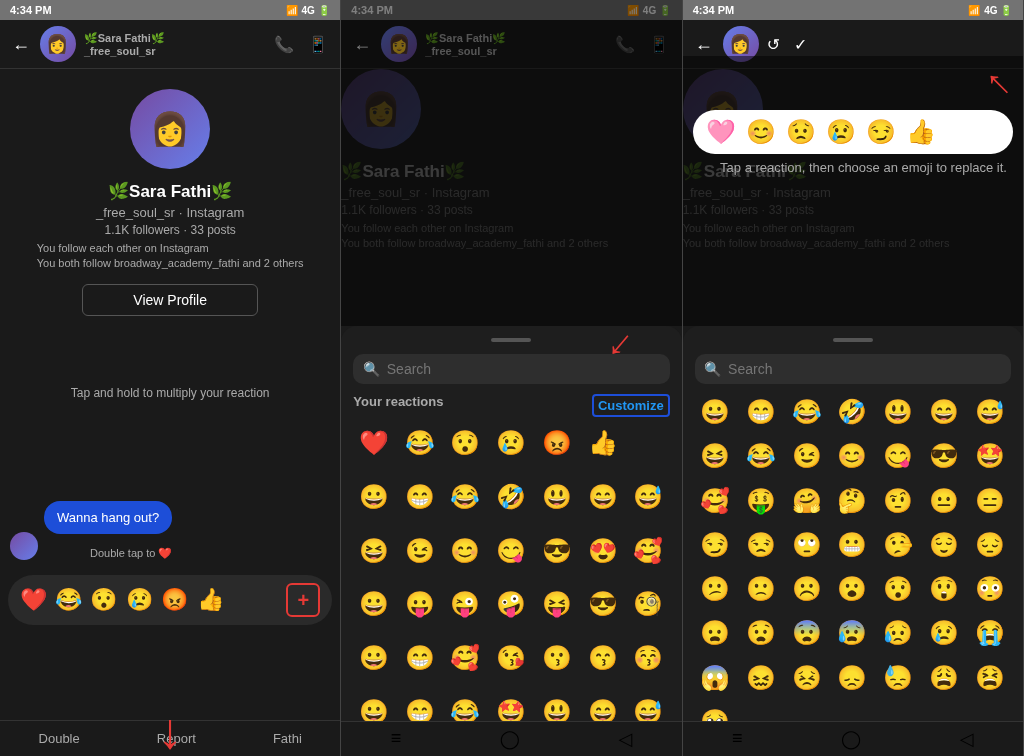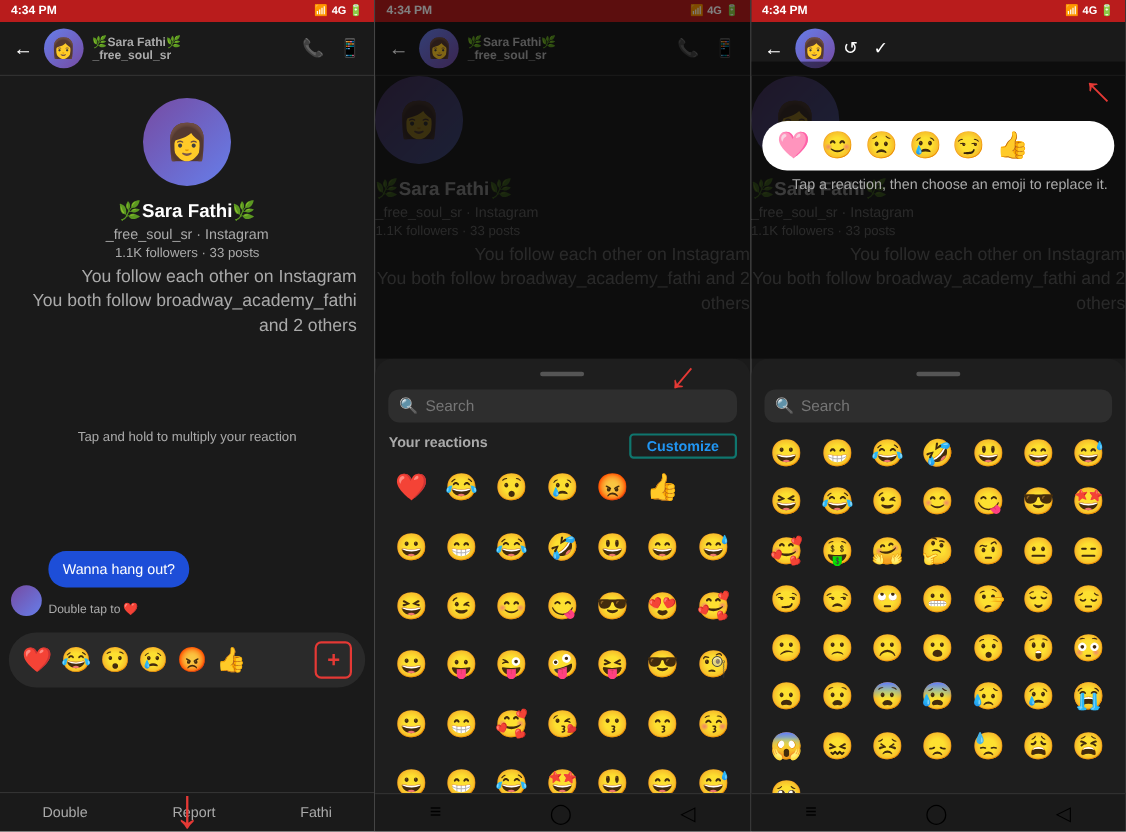--- a/index.html
+++ b/index.html
@@ -18,21 +18,21 @@
       flex-direction: column;
       border-right: 1px solid #444;
       position: relative;
       overflow: hidden;
     }
     .status-bar {
       display: flex;
       justify-content: space-between;
       align-items: center;
       padding: 4px 10px;
-      background: #b91c1c;
+      background: #737373;
       color: white;
       font-size: 11px;
       font-weight: 600;
     }
     .status-bar-icons { display: flex; gap: 3px; align-items: center; font-size: 10px; }
     .nav-bar {
       display: flex;
       align-items: center;
       padding: 6px 12px;
       background: #1a1a1a;
@@ -60,37 +60,38 @@
       width: 80px; height: 80px; border-radius: 50%;
       background: linear-gradient(135deg, #764ba2, #667eea);
       margin-bottom: 12px;
       overflow: hidden;
       display: flex; align-items: center; justify-content: center;
       font-size: 32px;
     }
     .profile-name { color: white; font-size: 17px; font-weight: 700; margin-bottom: 3px; }
     .profile-handle { color: #aaa; font-size: 13px; margin-bottom: 3px; }
     .profile-followers { color: #aaa; font-size: 12px; margin-bottom: 4px; }
-    .profile-follow-info { color: #aaa; font-size: 16px; text-align: right; line-height: 1.4; margin-bottom: 12px; }
+    .profile-follow-info { color: #aaa; font-size: 11px; text-align: left; line-height: 1.4; margin-bottom: 12px; }
     .view-profile-btn {
       border: 1px solid #555;
       background: transparent;
       color: white;
       padding: 7px 50px;
       border-radius: 6px;
       font-size: 14px;
       font-weight: 500;
     }
     .chat-area {
       flex: 1;
       padding: 10px 2px;
       display: flex;
       flex-direction: column;
       gap: 6px;
       position: relative;
+      text-align: right;
     }
     .tap-hold-hint {
       position: absolute;
       top: 60px;
       left: 50%;
       transform: translateX(-50%);
       white-space: nowrap;
       color: #aaa;
       font-size: 12px;
     }
@@ -289,20 +290,21 @@
     </div>
     <div class="profile-name">🌿Sara Fathi🌿</div>
     <div class="profile-handle">
       <span>_free_soul_sr</span> · <span>Instagram</span>
     </div>
     <div class="profile-followers">1.1K followers · 33 posts</div>
     <div class="profile-follow-info">
       <span>You follow each other on Instagram</span><br>
       <span>You both follow broadway_academy_fathi and 2 others</span>
     </div>
+    <button class="view-profile-btn">View Profile</button>
   </div>
 
   <div class="chat-area">
     <div class="tap-hold-hint">Tap and hold to multiply your reaction</div>
 
     <div class="arrow-panel1">↓</div>
 
     <div class="reaction-bar">
       <span class="reaction-emoji">❤️</span>
       <span class="reaction-emoji">😂</span>
@@ -377,21 +379,21 @@
   <div class="emoji-picker-sheet">
     <div class="sheet-handle"></div>
 
     <div class="search-bar">
       <span class="search-icon-char">🔍</span>
       <input type="text" style="background: transparent; border: none; color: rgb(170, 170, 170); font-size: 14px; flex: 1 1 0%; outline: none;" placeholder="Search">
     </div>
 
     <div class="section-header">
       <span class="section-title">Your reactions</span>
-      <span class="customize-btn" style="border:2px solid #0f766e; padding:2px 14px; border-radius:4px; color:#2196F3; font-size:13px; font-weight:600;">Customize</span>
+      <span class="customize-btn" style="border:2px solid #1d4ed8; padding:2px 4px; border-radius:4px; color:#2196F3; font-size:13px; font-weight:600;">Customize</span>
     </div>
 
     <div class="emoji-grid">
       <span class="emoji-cell">❤️</span>
       <span class="emoji-cell">😂</span>
       <span class="emoji-cell">😯</span>
       <span class="emoji-cell">😢</span>
       <span class="emoji-cell">😡</span>
       <span class="emoji-cell">👍</span>
       <span class="emoji-cell"></span>

